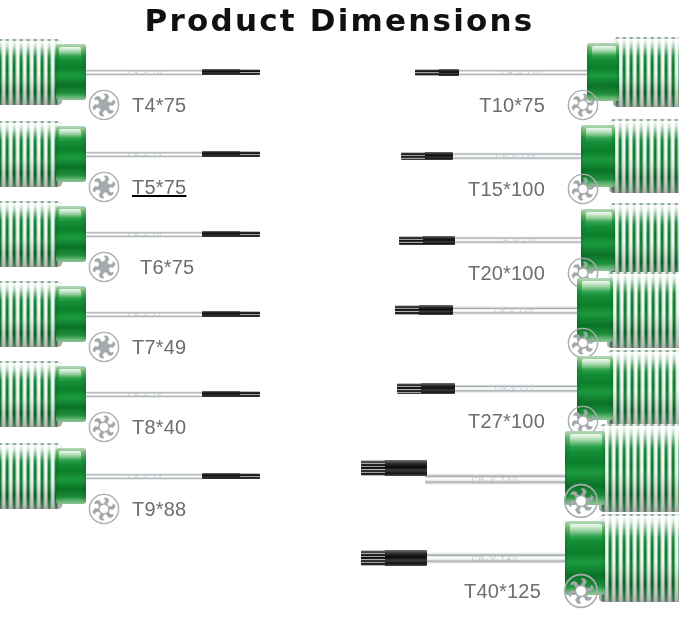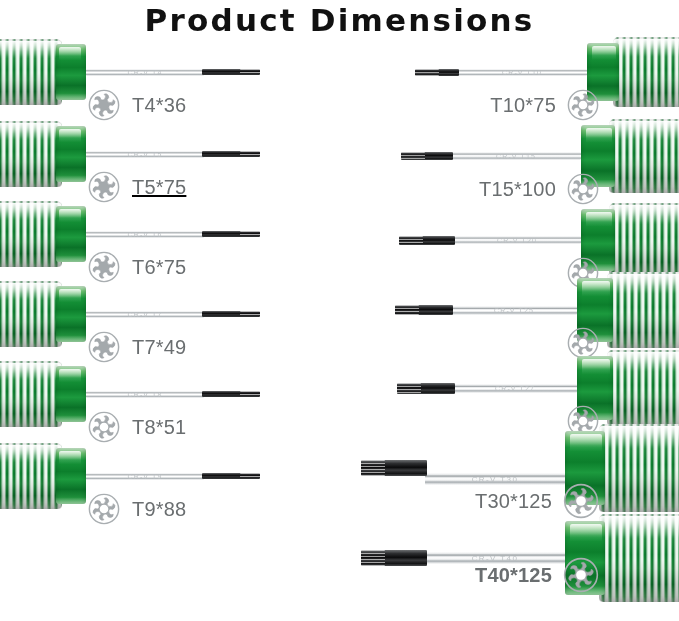--- a/index.html
+++ b/index.html
@@ -169,21 +169,21 @@
   .label-group.rhs { flex-direction: row-reverse; }
   .torx-icon { flex: 0 0 auto; display: block; }
   .size-text {
     font-family: "Liberation Sans", sans-serif;
     font-size: 20px;
     color: #6a6e70;
     letter-spacing: .2px;
     white-space: nowrap;
   }
   .label-group.lhs .size-text { margin-left: 11px; }
-  .label-group.rhs .size-text { margin-right: 10px; }
+  .label-group.rhs .size-text { margin-right: 21px; }
 </style>
 </head>
 <body>
 
 <div id="page">
 
   <div id="title">Product Dimensions</div>
 
   <div id="left-column">
       <div class="row left" style="top: 46px;">
@@ -197,21 +197,21 @@
         <div class="shaft" style="left: 86px; top: 22.5px; width: 118px; height: 7px;">
           <div class="shaft-mark">CR-V T4</div>
         </div>
         <div class="tip" style="left: 202px; top: 23px; width: 58px; height: 6px;"></div>
         <div class="tip-flutes" style="left: 240px; top: 23px; width: 22px; height: 6px;"></div>
         <div class="label-group lhs" style="top: 42px; left: 87px;">
           <svg width="34" height="34" viewBox="0 0 40 40" class="torx-icon">
             <circle cx="20" cy="20" r="17.2" fill="none" stroke="#a9aeb1" stroke-width="1.7"></circle>
             <path d="M20.00,7.40 A3.30,3.30 0 0 1 23.80,13.42 A2.47,2.47 0 0 0 30.91,13.70 A3.30,3.30 0 0 1 27.60,20.00 A2.47,2.47 0 0 0 30.91,26.30 A3.30,3.30 0 0 1 23.80,26.58 A2.47,2.47 0 0 0 20.00,32.60 A3.30,3.30 0 0 1 16.20,26.58 A2.47,2.47 0 0 0 9.09,26.30 A3.30,3.30 0 0 1 12.40,20.00 A2.47,2.47 0 0 0 9.09,13.70 A3.30,3.30 0 0 1 16.20,13.42 A2.47,2.47 0 0 0 20.00,7.40Z" fill="#a4a9ac" stroke="#9b9fa2" stroke-width="0.6" stroke-linejoin="round"></path>
           </svg>
-          <span class="size-text">T4*36</span>
+          <span class="size-text">T4*75</span>
         </div>
       </div>
       <div class="row left" style="top: 128px;">
         <div class="handle" style="left: 0px; top: -7px; width: 92px; height: 66px;">
           <div class="grip" style="left: -18px; top: 0px; width: 80px; height: 66px;"></div>
           <div class="grip-gloss" style="left: -18px; top: 2px; width: 80px; height: 27.72px;"></div>
           <div class="grip-shadow" style="left: -18px; top: 34.32px; width: 80px; height: 31.68px;"></div>
           <div class="collar" style="left: 56px; top: 5px; width: 30px; height: 56px;"></div>
           <div class="collar-sheen" style="left: 59px; top: 8px; width: 22px; height: 19.04px;"></div>
         </div>
@@ -234,69 +234,69 @@
           <div class="grip-gloss" style="left: -18px; top: 2px; width: 80px; height: 27.72px;"></div>
           <div class="grip-shadow" style="left: -18px; top: 34.32px; width: 80px; height: 31.68px;"></div>
           <div class="collar" style="left: 56px; top: 5px; width: 30px; height: 56px;"></div>
           <div class="collar-sheen" style="left: 59px; top: 8px; width: 22px; height: 19.04px;"></div>
         </div>
         <div class="shaft" style="left: 86px; top: 22.5px; width: 118px; height: 7px;">
           <div class="shaft-mark">CR-V T6</div>
         </div>
         <div class="tip" style="left: 202px; top: 23px; width: 58px; height: 6px;"></div>
         <div class="tip-flutes" style="left: 240px; top: 23px; width: 22px; height: 6px;"></div>
+        <div class="label-group lhs" style="top: 42px; left: 87px; gap: 8px;">
+          <svg width="34" height="34" viewBox="0 0 40 40" class="torx-icon">
+            <circle cx="20" cy="20" r="17.2" fill="none" stroke="#a9aeb1" stroke-width="1.7"></circle>
+            <path d="M20.00,7.40 A3.30,3.30 0 0 1 23.80,13.42 A2.47,2.47 0 0 0 30.91,13.70 A3.30,3.30 0 0 1 27.60,20.00 A2.47,2.47 0 0 0 30.91,26.30 A3.30,3.30 0 0 1 23.80,26.58 A2.47,2.47 0 0 0 20.00,32.60 A3.30,3.30 0 0 1 16.20,26.58 A2.47,2.47 0 0 0 9.09,26.30 A3.30,3.30 0 0 1 12.40,20.00 A2.47,2.47 0 0 0 9.09,13.70 A3.30,3.30 0 0 1 16.20,13.42 A2.47,2.47 0 0 0 20.00,7.40Z" fill="#a4a9ac" stroke="#9b9fa2" stroke-width="0.6" stroke-linejoin="round"></path>
+          </svg>
+          <span class="size-text">T6*75</span>
+        </div>
+      </div>
+      <div class="row left" style="top: 288px;">
+        <div class="handle" style="left: 0px; top: -7px; width: 92px; height: 66px;">
+          <div class="grip" style="left: -18px; top: 0px; width: 80px; height: 66px;"></div>
+          <div class="grip-gloss" style="left: -18px; top: 2px; width: 80px; height: 27.72px;"></div>
+          <div class="grip-shadow" style="left: -18px; top: 34.32px; width: 80px; height: 31.68px;"></div>
+          <div class="collar" style="left: 56px; top: 5px; width: 30px; height: 56px;"></div>
+          <div class="collar-sheen" style="left: 59px; top: 8px; width: 22px; height: 19.04px;"></div>
+        </div>
+        <div class="shaft" style="left: 86px; top: 22.5px; width: 118px; height: 7px;">
+          <div class="shaft-mark">CR-V T7</div>
+        </div>
+        <div class="tip" style="left: 202px; top: 23px; width: 58px; height: 6px;"></div>
+        <div class="tip-flutes" style="left: 240px; top: 23px; width: 22px; height: 6px;"></div>
         <div class="label-group lhs" style="top: 42px; left: 87px;">
           <svg width="34" height="34" viewBox="0 0 40 40" class="torx-icon">
             <circle cx="20" cy="20" r="17.2" fill="none" stroke="#a9aeb1" stroke-width="1.7"></circle>
             <path d="M20.00,7.40 A3.30,3.30 0 0 1 23.80,13.42 A2.47,2.47 0 0 0 30.91,13.70 A3.30,3.30 0 0 1 27.60,20.00 A2.47,2.47 0 0 0 30.91,26.30 A3.30,3.30 0 0 1 23.80,26.58 A2.47,2.47 0 0 0 20.00,32.60 A3.30,3.30 0 0 1 16.20,26.58 A2.47,2.47 0 0 0 9.09,26.30 A3.30,3.30 0 0 1 12.40,20.00 A2.47,2.47 0 0 0 9.09,13.70 A3.30,3.30 0 0 1 16.20,13.42 A2.47,2.47 0 0 0 20.00,7.40Z" fill="#a4a9ac" stroke="#9b9fa2" stroke-width="0.6" stroke-linejoin="round"></path>
           </svg>
-          <span class="size-text">T6*75</span>
-        </div>
-      </div>
-      <div class="row left" style="top: 288px;">
-        <div class="handle" style="left: 0px; top: -7px; width: 92px; height: 66px;">
-          <div class="grip" style="left: -18px; top: 0px; width: 80px; height: 66px;"></div>
-          <div class="grip-gloss" style="left: -18px; top: 2px; width: 80px; height: 27.72px;"></div>
-          <div class="grip-shadow" style="left: -18px; top: 34.32px; width: 80px; height: 31.68px;"></div>
-          <div class="collar" style="left: 56px; top: 5px; width: 30px; height: 56px;"></div>
-          <div class="collar-sheen" style="left: 59px; top: 8px; width: 22px; height: 19.04px;"></div>
-        </div>
-        <div class="shaft" style="left: 86px; top: 22.5px; width: 118px; height: 7px;">
-          <div class="shaft-mark">CR-V T7</div>
+          <span class="size-text">T7*49</span>
+        </div>
+      </div>
+      <div class="row left" style="top: 368px;">
+        <div class="handle" style="left: 0px; top: -7px; width: 92px; height: 66px;">
+          <div class="grip" style="left: -18px; top: 0px; width: 80px; height: 66px;"></div>
+          <div class="grip-gloss" style="left: -18px; top: 2px; width: 80px; height: 27.72px;"></div>
+          <div class="grip-shadow" style="left: -18px; top: 34.32px; width: 80px; height: 31.68px;"></div>
+          <div class="collar" style="left: 56px; top: 5px; width: 30px; height: 56px;"></div>
+          <div class="collar-sheen" style="left: 59px; top: 8px; width: 22px; height: 19.04px;"></div>
+        </div>
+        <div class="shaft" style="left: 86px; top: 22.5px; width: 118px; height: 7px;">
+          <div class="shaft-mark">CR-V T8</div>
         </div>
         <div class="tip" style="left: 202px; top: 23px; width: 58px; height: 6px;"></div>
         <div class="tip-flutes" style="left: 240px; top: 23px; width: 22px; height: 6px;"></div>
         <div class="label-group lhs" style="top: 42px; left: 87px;">
           <svg width="34" height="34" viewBox="0 0 40 40" class="torx-icon">
             <circle cx="20" cy="20" r="17.2" fill="none" stroke="#a9aeb1" stroke-width="1.7"></circle>
             <path d="M20.00,7.40 A3.30,3.30 0 0 1 23.80,13.42 A2.47,2.47 0 0 0 30.91,13.70 A3.30,3.30 0 0 1 27.60,20.00 A2.47,2.47 0 0 0 30.91,26.30 A3.30,3.30 0 0 1 23.80,26.58 A2.47,2.47 0 0 0 20.00,32.60 A3.30,3.30 0 0 1 16.20,26.58 A2.47,2.47 0 0 0 9.09,26.30 A3.30,3.30 0 0 1 12.40,20.00 A2.47,2.47 0 0 0 9.09,13.70 A3.30,3.30 0 0 1 16.20,13.42 A2.47,2.47 0 0 0 20.00,7.40Z" fill="#a4a9ac" stroke="#9b9fa2" stroke-width="0.6" stroke-linejoin="round"></path>
-          </svg>
-          <span class="size-text">T7*49</span>
-        </div>
-      </div>
-      <div class="row left" style="top: 368px;">
-        <div class="handle" style="left: 0px; top: -7px; width: 92px; height: 66px;">
-          <div class="grip" style="left: -18px; top: 0px; width: 80px; height: 66px;"></div>
-          <div class="grip-gloss" style="left: -18px; top: 2px; width: 80px; height: 27.72px;"></div>
-          <div class="grip-shadow" style="left: -18px; top: 34.32px; width: 80px; height: 31.68px;"></div>
-          <div class="collar" style="left: 56px; top: 5px; width: 30px; height: 56px;"></div>
-          <div class="collar-sheen" style="left: 59px; top: 8px; width: 22px; height: 19.04px;"></div>
-        </div>
-        <div class="shaft" style="left: 86px; top: 22.5px; width: 118px; height: 7px;">
-          <div class="shaft-mark">CR-V T8</div>
-        </div>
-        <div class="tip" style="left: 202px; top: 23px; width: 58px; height: 6px;"></div>
-        <div class="tip-flutes" style="left: 240px; top: 23px; width: 22px; height: 6px;"></div>
-        <div class="label-group lhs" style="top: 42px; left: 87px;">
-          <svg width="34" height="34" viewBox="0 0 40 40" class="torx-icon">
-            <circle cx="20" cy="20" r="17.2" fill="none" stroke="#a9aeb1" stroke-width="1.7"></circle>
-            <path d="M20.00,7.40 A3.30,3.30 0 0 1 23.80,13.42 A2.47,2.47 0 0 0 30.91,13.70 A3.30,3.30 0 0 1 27.60,20.00 A2.47,2.47 0 0 0 30.91,26.30 A3.30,3.30 0 0 1 23.80,26.58 A2.47,2.47 0 0 0 20.00,32.60 A3.30,3.30 0 0 1 16.20,26.58 A2.47,2.47 0 0 0 9.09,26.30 A3.30,3.30 0 0 1 12.40,20.00 A2.47,2.47 0 0 0 9.09,13.70 A3.30,3.30 0 0 1 16.20,13.42 A2.47,2.47 0 0 0 20.00,7.40Z" fill="#a4a9ac" stroke="#9b9fa2" stroke-width="0.6" stroke-linejoin="round"></path>
-            <circle cx="20" cy="20" r="5.1" fill="#ffffff"></circle>
-          </svg>
-          <span class="size-text">T8*51</span>
+            <circle cx="20" cy="20" r="5.1" fill="#ffffff"></circle>
+          </svg>
+          <span class="size-text">T8*40</span>
         </div>
       </div>
       <div class="row left" style="top: 450px;">
         <div class="handle" style="left: 0px; top: -7px; width: 92px; height: 66px;">
           <div class="grip" style="left: -18px; top: 0px; width: 80px; height: 66px;"></div>
           <div class="grip-gloss" style="left: -18px; top: 2px; width: 80px; height: 27.72px;"></div>
           <div class="grip-shadow" style="left: -18px; top: 34.32px; width: 80px; height: 31.68px;"></div>
           <div class="collar" style="left: 56px; top: 5px; width: 30px; height: 56px;"></div>
           <div class="collar-sheen" style="left: 59px; top: 8px; width: 22px; height: 19.04px;"></div>
         </div>
@@ -372,20 +372,21 @@
           <div class="shaft-mark">CR-V T20</div>
         </div>
         <div class="tip" style="right: 224px; top: 21.5px; width: 56px; height: 9px;"></div>
         <div class="tip-flutes" style="right: 256px; top: 21.5px; width: 26px; height: 9px;"></div>
         <div class="label-group rhs" style="top: 42px; right: 79px;">
           <svg width="34" height="34" viewBox="0 0 40 40" class="torx-icon">
             <circle cx="20" cy="20" r="17.2" fill="none" stroke="#a9aeb1" stroke-width="1.7"></circle>
             <path d="M20.00,7.40 A3.30,3.30 0 0 1 23.80,13.42 A2.47,2.47 0 0 0 30.91,13.70 A3.30,3.30 0 0 1 27.60,20.00 A2.47,2.47 0 0 0 30.91,26.30 A3.30,3.30 0 0 1 23.80,26.58 A2.47,2.47 0 0 0 20.00,32.60 A3.30,3.30 0 0 1 16.20,26.58 A2.47,2.47 0 0 0 9.09,26.30 A3.30,3.30 0 0 1 12.40,20.00 A2.47,2.47 0 0 0 9.09,13.70 A3.30,3.30 0 0 1 16.20,13.42 A2.47,2.47 0 0 0 20.00,7.40Z" fill="#a4a9ac" stroke="#9b9fa2" stroke-width="0.6" stroke-linejoin="round"></path>
             <circle cx="20" cy="20" r="5.1" fill="#ffffff"></circle>
           </svg>
+          <span class="size-text">T20*100</span>
         </div>
       </div>
       <div class="row right" style="top: 284px;">
         <div class="handle" style="right: 0px; top: -12px; width: 108px; height: 76px;">
           <div class="grip" style="right: -18px; top: 0px; width: 90px; height: 76px;"></div>
           <div class="grip-gloss" style="right: -18px; top: 2px; width: 90px; height: 31.92px;"></div>
           <div class="grip-shadow" style="right: -18px; top: 39.52px; width: 90px; height: 36.48px;"></div>
           <div class="collar" style="right: 66px; top: 6px; width: 36px; height: 64px;"></div>
           <div class="collar-sheen" style="right: 69px; top: 9px; width: 28px; height: 21.76px;"></div>
         </div>
@@ -414,20 +415,21 @@
           <div class="shaft-mark">CR-V T27</div>
         </div>
         <div class="tip" style="right: 224px; top: 20.5px; width: 58px; height: 11px;"></div>
         <div class="tip-flutes" style="right: 258px; top: 20.5px; width: 26px; height: 11px;"></div>
         <div class="label-group rhs" style="top: 42px; right: 79px;">
           <svg width="34" height="34" viewBox="0 0 40 40" class="torx-icon">
             <circle cx="20" cy="20" r="17.2" fill="none" stroke="#a9aeb1" stroke-width="1.7"></circle>
             <path d="M20.00,7.40 A3.30,3.30 0 0 1 23.80,13.42 A2.47,2.47 0 0 0 30.91,13.70 A3.30,3.30 0 0 1 27.60,20.00 A2.47,2.47 0 0 0 30.91,26.30 A3.30,3.30 0 0 1 23.80,26.58 A2.47,2.47 0 0 0 20.00,32.60 A3.30,3.30 0 0 1 16.20,26.58 A2.47,2.47 0 0 0 9.09,26.30 A3.30,3.30 0 0 1 12.40,20.00 A2.47,2.47 0 0 0 9.09,13.70 A3.30,3.30 0 0 1 16.20,13.42 A2.47,2.47 0 0 0 20.00,7.40Z" fill="#a4a9ac" stroke="#9b9fa2" stroke-width="0.6" stroke-linejoin="round"></path>
             <circle cx="20" cy="20" r="5.1" fill="#ffffff"></circle>
           </svg>
+          <span class="size-text">T27*100</span>
         </div>
       </div>
       <div class="row right" style="top: 442px;">
         <div class="handle" style="right: 0px; top: -18px; width: 120px; height: 88px;">
           <div class="grip" style="right: -18px; top: 0px; width: 98px; height: 88px;"></div>
           <div class="grip-gloss" style="right: -18px; top: 2px; width: 98px; height: 36.96px;"></div>
           <div class="grip-shadow" style="right: -18px; top: 45.76px; width: 98px; height: 42.24px;"></div>
           <div class="collar" style="right: 74px; top: 7px; width: 40px; height: 74px;"></div>
           <div class="collar-sheen" style="right: 77px; top: 10px; width: 32px; height: 25.16px;"></div>
         </div>
@@ -435,37 +437,36 @@
           <div class="shaft-mark mark-wide">CR-V T30</div>
         </div>
         <div class="tip" style="right: 252px; top: 18px; width: 66px; height: 16px;"></div>
         <div class="tip-flutes" style="right: 294px; top: 18px; width: 26px; height: 16px;"></div>
         <div class="label-group rhs" style="top: 42px; right: 79px;">
           <svg width="38" height="38" viewBox="0 0 40 40" class="torx-icon">
             <circle cx="20" cy="20" r="17.2" fill="none" stroke="#a9aeb1" stroke-width="1.7"></circle>
             <path d="M20.00,7.40 A3.30,3.30 0 0 1 23.80,13.42 A2.47,2.47 0 0 0 30.91,13.70 A3.30,3.30 0 0 1 27.60,20.00 A2.47,2.47 0 0 0 30.91,26.30 A3.30,3.30 0 0 1 23.80,26.58 A2.47,2.47 0 0 0 20.00,32.60 A3.30,3.30 0 0 1 16.20,26.58 A2.47,2.47 0 0 0 9.09,26.30 A3.30,3.30 0 0 1 12.40,20.00 A2.47,2.47 0 0 0 9.09,13.70 A3.30,3.30 0 0 1 16.20,13.42 A2.47,2.47 0 0 0 20.00,7.40Z" fill="#a4a9ac" stroke="#9b9fa2" stroke-width="0.6" stroke-linejoin="round"></path>
             <circle cx="20" cy="20" r="5.1" fill="#ffffff"></circle>
           </svg>
-          <span class="size-text">T30*125</span>
         </div>
       </div>
       <div class="row right" style="top: 532px;">
         <div class="handle" style="right: 0px; top: -18px; width: 120px; height: 88px;">
           <div class="grip" style="right: -18px; top: 0px; width: 98px; height: 88px;"></div>
           <div class="grip-gloss" style="right: -18px; top: 2px; width: 98px; height: 36.96px;"></div>
           <div class="grip-shadow" style="right: -18px; top: 45.76px; width: 98px; height: 42.24px;"></div>
           <div class="collar" style="right: 74px; top: 7px; width: 40px; height: 74px;"></div>
           <div class="collar-sheen" style="right: 77px; top: 10px; width: 32px; height: 25.16px;"></div>
         </div>
         <div class="shaft" style="right: 114px; top: 20px; width: 140px; height: 12px;">
           <div class="shaft-mark mark-wide">CR-V T40</div>
         </div>
         <div class="tip" style="right: 252px; top: 18px; width: 66px; height: 16px;"></div>
         <div class="tip-flutes" style="right: 294px; top: 18px; width: 26px; height: 16px;"></div>
-        <div class="label-group rhs" style="top: 26px; right: 79px; font-weight: bold;">
+        <div class="label-group rhs" style="top: 42px; right: 79px;">
           <svg width="38" height="38" viewBox="0 0 40 40" class="torx-icon">
             <circle cx="20" cy="20" r="17.2" fill="none" stroke="#a9aeb1" stroke-width="1.7"></circle>
             <path d="M20.00,7.40 A3.30,3.30 0 0 1 23.80,13.42 A2.47,2.47 0 0 0 30.91,13.70 A3.30,3.30 0 0 1 27.60,20.00 A2.47,2.47 0 0 0 30.91,26.30 A3.30,3.30 0 0 1 23.80,26.58 A2.47,2.47 0 0 0 20.00,32.60 A3.30,3.30 0 0 1 16.20,26.58 A2.47,2.47 0 0 0 9.09,26.30 A3.30,3.30 0 0 1 12.40,20.00 A2.47,2.47 0 0 0 9.09,13.70 A3.30,3.30 0 0 1 16.20,13.42 A2.47,2.47 0 0 0 20.00,7.40Z" fill="#a4a9ac" stroke="#9b9fa2" stroke-width="0.6" stroke-linejoin="round"></path>
             <circle cx="20" cy="20" r="5.1" fill="#ffffff"></circle>
           </svg>
           <span class="size-text">T40*125</span>
         </div>
       </div>
     </div>
 

